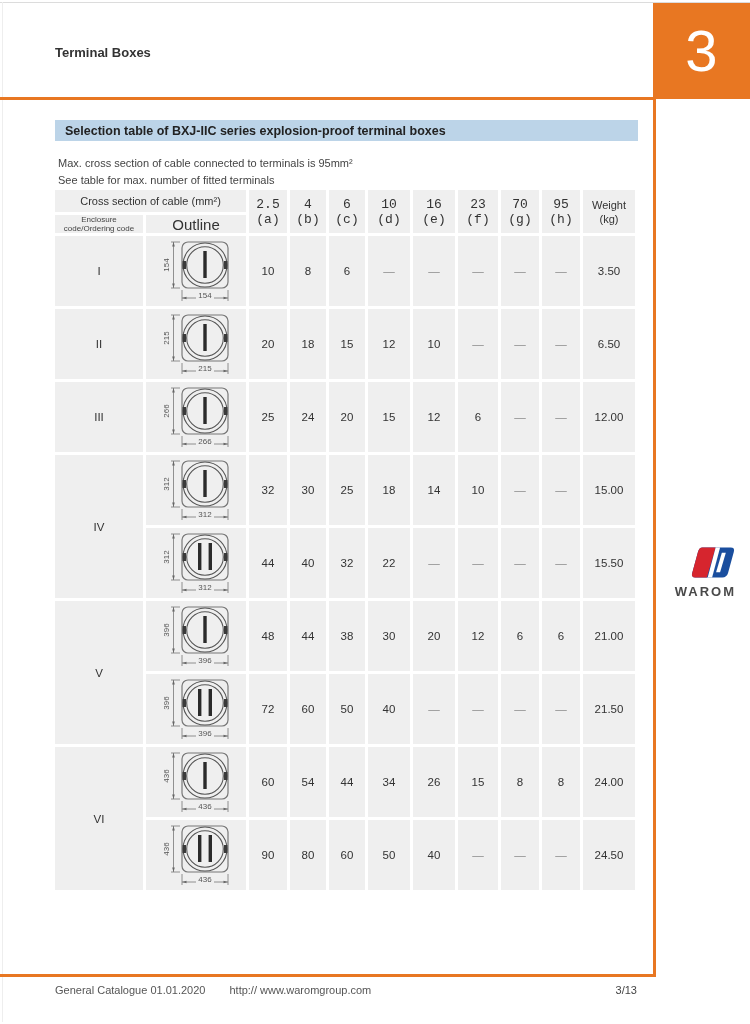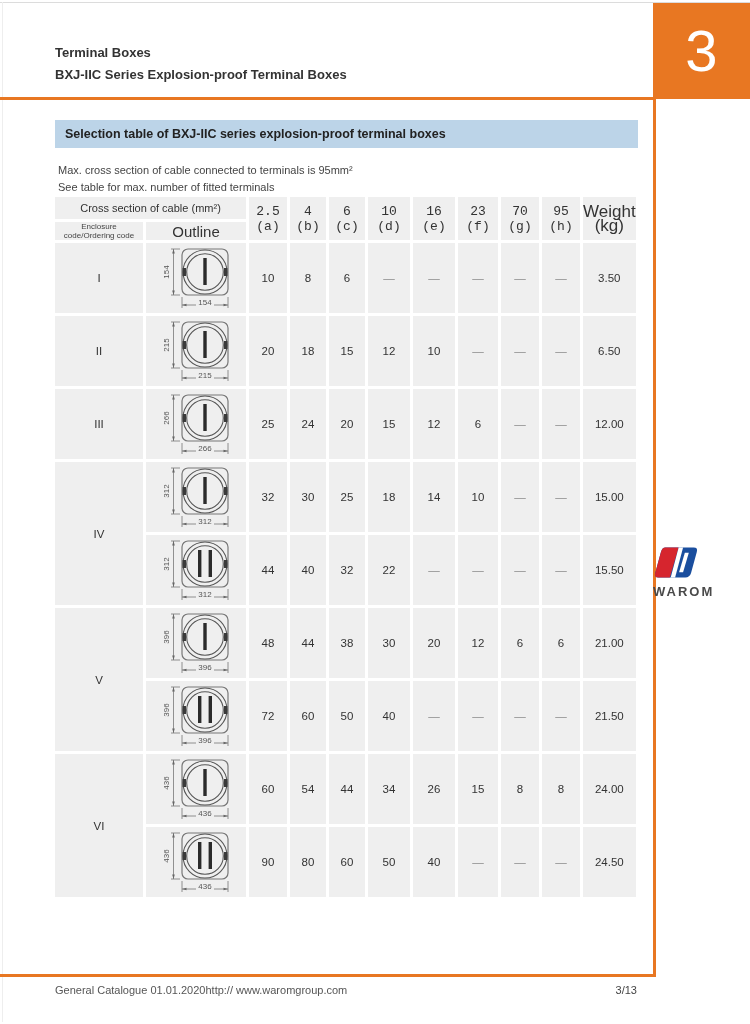--- a/index.html
+++ b/index.html
@@ -17,62 +17,61 @@
   .page-header{position:absolute;left:55px;top:42px;line-height:22px;}
   .page-header div{font-size:13px;font-weight:bold;color:#333;}
 
   
   .rule-header{position:absolute;left:0;top:97px;width:653px;height:3px;background:#E87722;}
   .rule-right{position:absolute;left:653px;top:99px;width:3px;height:878px;background:#E87722;}
   .rule-bottom{position:absolute;left:0;top:974px;width:656px;height:3px;background:#E87722;}
 
   
   .section{position:absolute;left:55px;top:120px;width:586px;}
-  .section-bar{width:573px;height:28px;background:#BCD4E8;display:flex;align-items:center;padding-left:10px;}
+  .section-bar{width:573px;height:21px;background:#BCD4E8;display:flex;align-items:center;padding-left:10px;}
   .section-bar span{font-size:12.5px;font-weight:bold;color:#222;}
   .note{font-size:11px;color:#444;margin-top:16px;padding-left:3px;}
   .note + .note{margin-top:5px;}
 
   
   table.sel-table{border-collapse:separate;border-spacing:3px;margin-left:-3px;margin-top:1px;table-layout:fixed;}
   table.sel-table td, table.sel-table th{background:#efefef;text-align:center;vertical-align:middle;
       font-weight:normal;padding:0;}
   .th-cross{font-size:11px;color:#333;height:22px;}
   .th-enclosure{font-size:8px;color:#444;height:16px;}
   .th-outline{font-size:15px;color:#333;}
   .th-size{font-size:13px;color:#333;font-family:Liberation Mono, monospace;}
-  .th-weight{font-size:17px;color:#333;line-height:14px;}
+  .th-weight{font-size:11px;color:#333;line-height:14px;}
   td.cell{height:70px;font-size:11.5px;color:#333;}
   td.code{font-size:11.5px;color:#333;}
   td.dash{color:#8a8a8a;}
   td.outline-cell svg{display:block;margin:0 auto;}
 
   
-  .logo{position:absolute;left:653px;top:546px;width:83px;text-align:left;}
+  .logo{position:absolute;left:653px;top:546px;width:83px;text-align:right;}
   .logo-text{margin-top:1px;font-size:13px;font-weight:bold;color:#4a4a4a;letter-spacing:2px;}
 
   
   .footer{position:absolute;left:55px;top:984px;width:640px;font-size:11px;color:#555;}
-  .footer .grp{display:inline-flex;}
+  .footer .grp{display:inline-flex;gap:24px;}
   .footer .pageno{position:absolute;right:58px;top:0;color:#444;}
 </style>
 </head>
 <body>
 
 <div class="page">
   <div class="top-edge"></div>
   <div class="left-edge"></div>
 
   <div class="chapter-box">
     <span>3</span>
   </div>
 
   <div class="page-header">
     <div>Terminal Boxes</div>
-    <div>BXJ-IIC Series Explosion-proof Terminal Boxes</div>
   </div>
 
   <div class="rule-header"></div>
   <div class="rule-right"></div>
   <div class="rule-bottom"></div>
 
   <div class="section">
     <div class="section-bar">
       <span>Selection table of BXJ-IIC series explosion-proof terminal boxes</span>
     </div>

